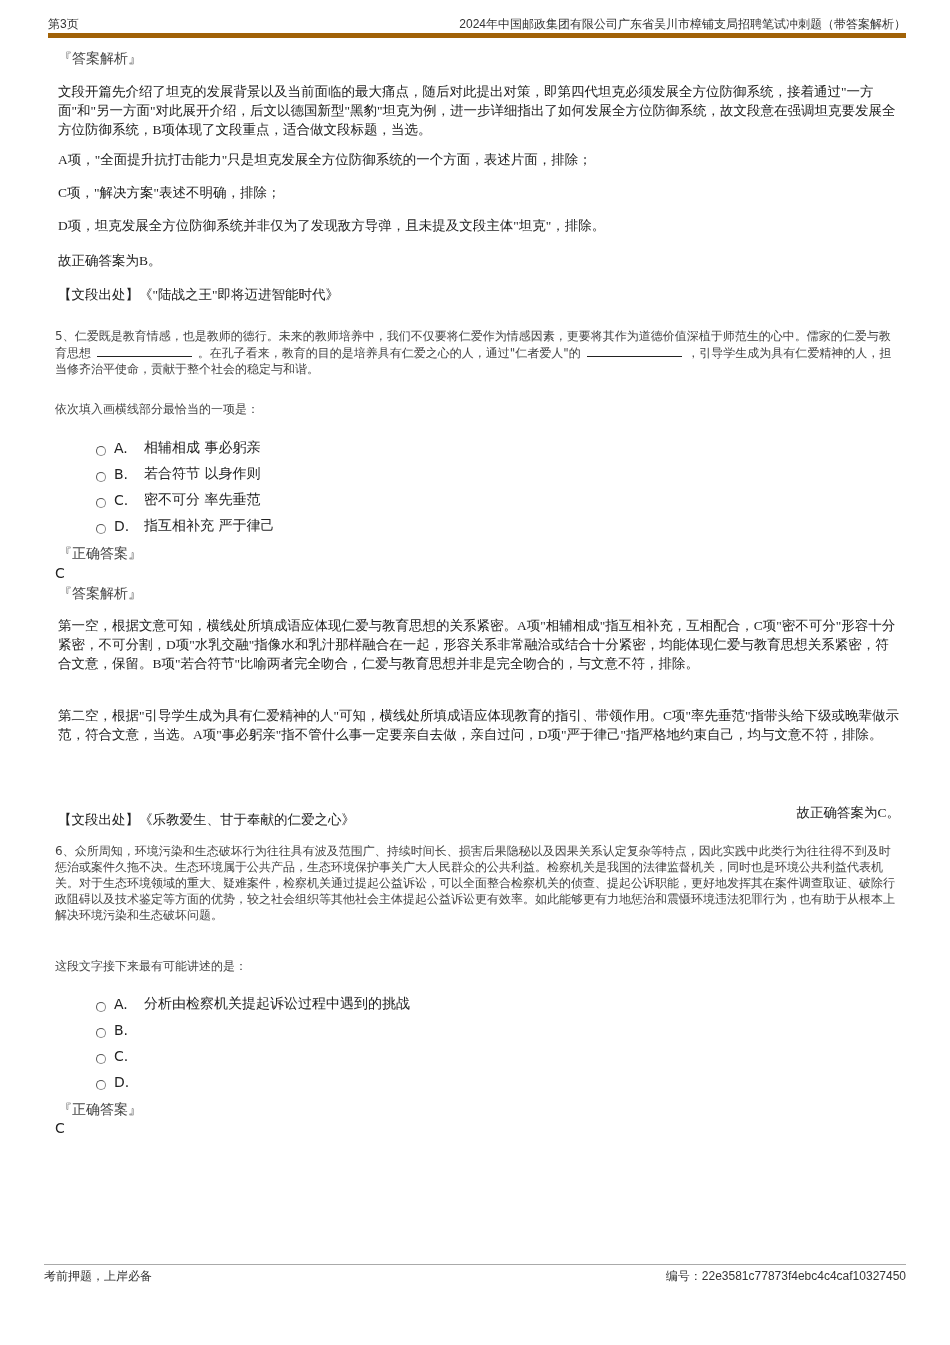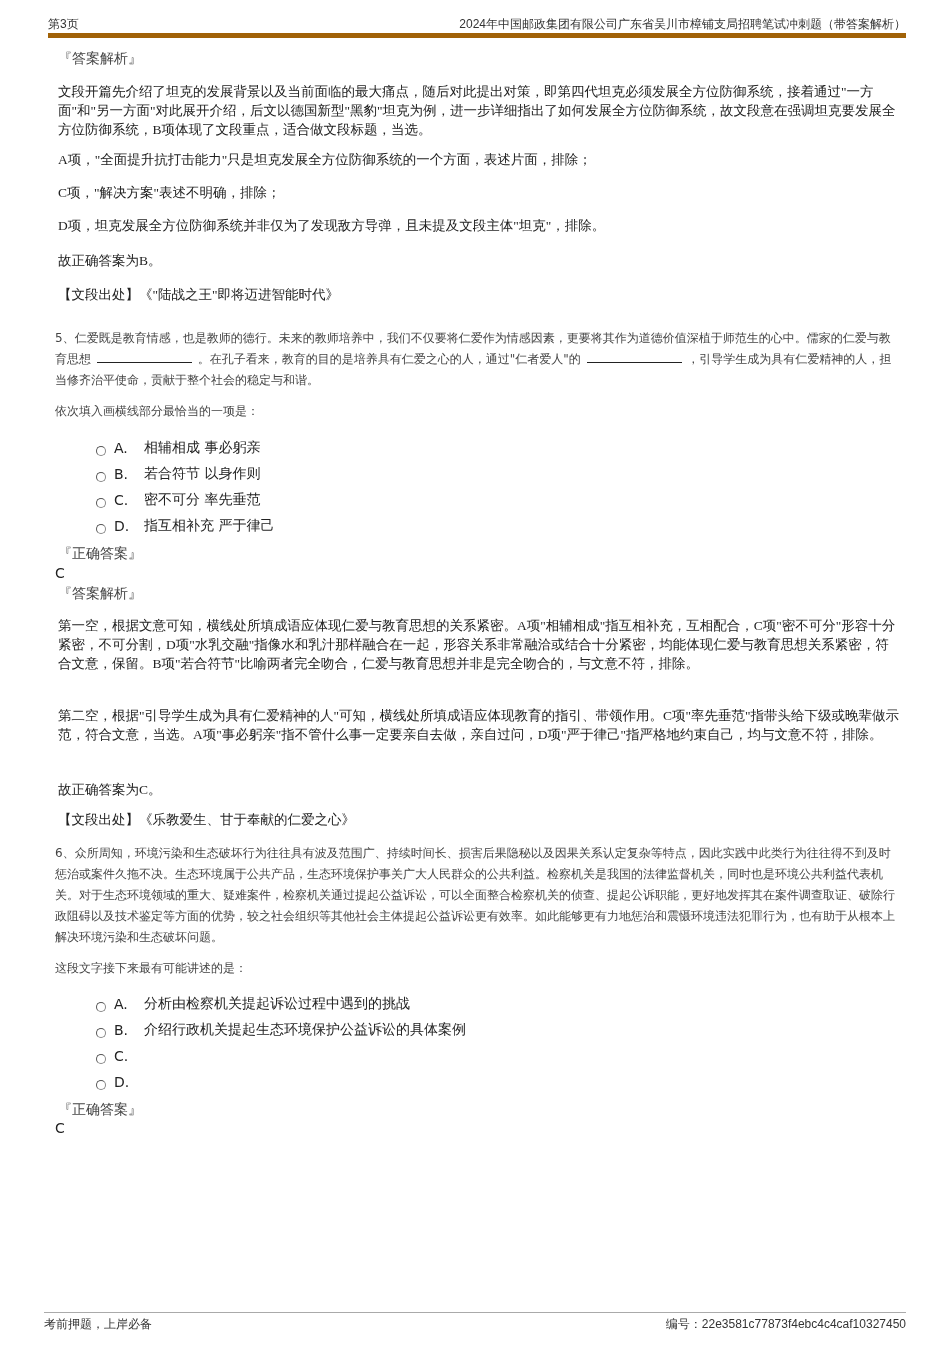--- a/index.html
+++ b/index.html
@@ -14,28 +14,27 @@
     font-size: 12px; color: #333;
     font-family: "Liberation Sans", "DejaVu Sans", sans-serif;
   }
   .header .left { position: absolute; left: 0; top: 2px; }
   .header .right { position: absolute; right: 0; top: 2px; }
   .footer {
     position: absolute; left: 44px; right: 44px; top: 1264px; height: 20px;
     border-top: 1px solid #aaa;
     font-size: 12px; color: #333;
     font-family: "Liberation Sans", "DejaVu Sans", sans-serif;
-    margin-top: 48px;
   }
   .footer .left { position: absolute; left: 0; top: 3px; }
   .footer .right { position: absolute; right: 0; top: 3px; }
 
   .block { position: absolute; left: 58px; right: 50px; }
   .para { font-size: 13.5px; line-height: 19px; color: #222; margin: 0; font-family: Liberation Serif, serif; }
-  .small-para { font-size: 12px; line-height: 21px; color: #444; margin: 0; }
+  .small-para { font-size: 12px; line-height: 16px; color: #444; margin: 0; }
   .label { font-size: 14px; color: #444; }
   .answer { font-size: 14px; color: #222; }
 
   .blank { display: inline-block; width: 95px; border-bottom: 1px solid #222; height: 12px; vertical-align: baseline; margin: 0 2px; }
 
   .options { position: absolute; left: 96px; }
   .option { height: 26px; display: flex; align-items: center; font-size: 14px; color: #222; }
   .radio {
     width: 8px; height: 8px; border-radius: 50%;
     border: 1px solid #888; border-top-color: #555; border-left-color: #555;
@@ -118,21 +117,21 @@
 </div>
 <div class="block" style="top:583px;">
   <span class="label">『答案解析』</span>
 </div>
 <div class="block" style="top:616px;">
   <p class="para">第一空，根据文意可知，横线处所填成语应体现仁爱与教育思想的关系紧密。A项"相辅相成"指互相补充，互相配合，C项"密不可分"形容十分紧密，不可分割，D项"水乳交融"指像水和乳汁那样融合在一起，形容关系非常融洽或结合十分紧密，均能体现仁爱与教育思想关系紧密，符合文意，保留。B项"若合符节"比喻两者完全吻合，仁爱与教育思想并非是完全吻合的，与文意不符，排除。</p>
 </div>
 <div class="block" style="top:706px;">
   <p class="para">第二空，根据"引导学生成为具有仁爱精神的人"可知，横线处所填成语应体现教育的指引、带领作用。C项"率先垂范"指带头给下级或晚辈做示范，符合文意，当选。A项"事必躬亲"指不管什么事一定要亲自去做，亲自过问，D项"严于律己"指严格地约束自己，均与文意不符，排除。</p>
 </div>
-<div class="block" style="top:780px;">
+<div class="block" style="top:803px;text-align:right;">
   <p class="para">故正确答案为C。</p>
 </div>
 <div class="block" style="top:810px;">
   <p class="para">【文段出处】《乐教爱生、甘于奉献的仁爱之心》</p>
 </div>
 
 <div class="block" style="top:843px; left:55px;">
   <p class="small-para">6、众所周知，环境污染和生态破坏行为往往具有波及范围广、持续时间长、损害后果隐秘以及因果关系认定复杂等特点，因此实践中此类行为往往得不到及时惩治或案件久拖不决。生态环境属于公共产品，生态环境保护事关广大人民群众的公共利益。检察机关是我国的法律监督机关，同时也是环境公共利益代表机关。对于生态环境领域的重大、疑难案件，检察机关通过提起公益诉讼，可以全面整合检察机关的侦查、提起公诉职能，更好地发挥其在案件调查取证、破除行政阻碍以及技术鉴定等方面的优势，较之社会组织等其他社会主体提起公益诉讼更有效率。如此能够更有力地惩治和震慑环境违法犯罪行为，也有助于从根本上解决环境污染和生态破坏问题。</p>
 </div>
 <div class="block" style="top:958px; left:55px;">
@@ -141,21 +140,20 @@
 
 <div class="options" style="top:991px;">
   <div class="option">
     <span class="radio"></span>
     <span class="opt-letter">A.</span>
     <span>分析由检察机关提起诉讼过程中遇到的挑战</span>
   </div>
   <div class="option">
     <span class="radio"></span>
     <span class="opt-letter">B.</span>
-    <span>介绍行政机关提起生态环境保护公益诉讼的具体案例</span>
   </div>
   <div class="option">
     <span class="radio"></span>
     <span class="opt-letter">C.</span>
   </div>
   <div class="option">
     <span class="radio"></span>
     <span class="opt-letter">D.</span>
   </div>
 </div>

